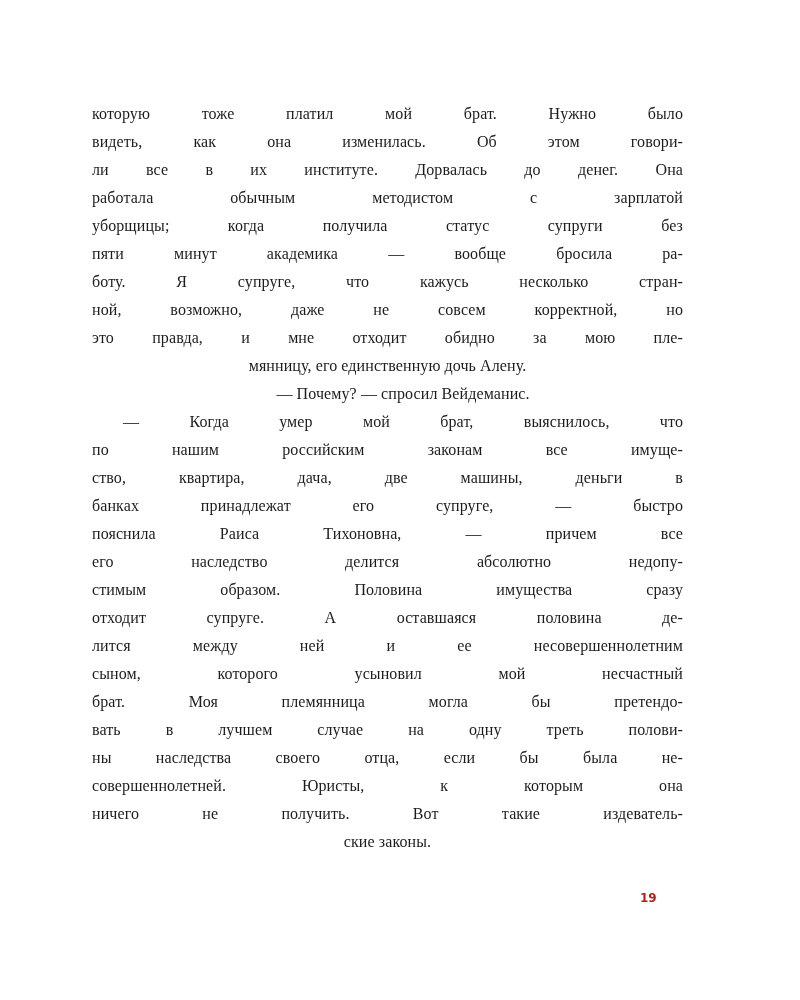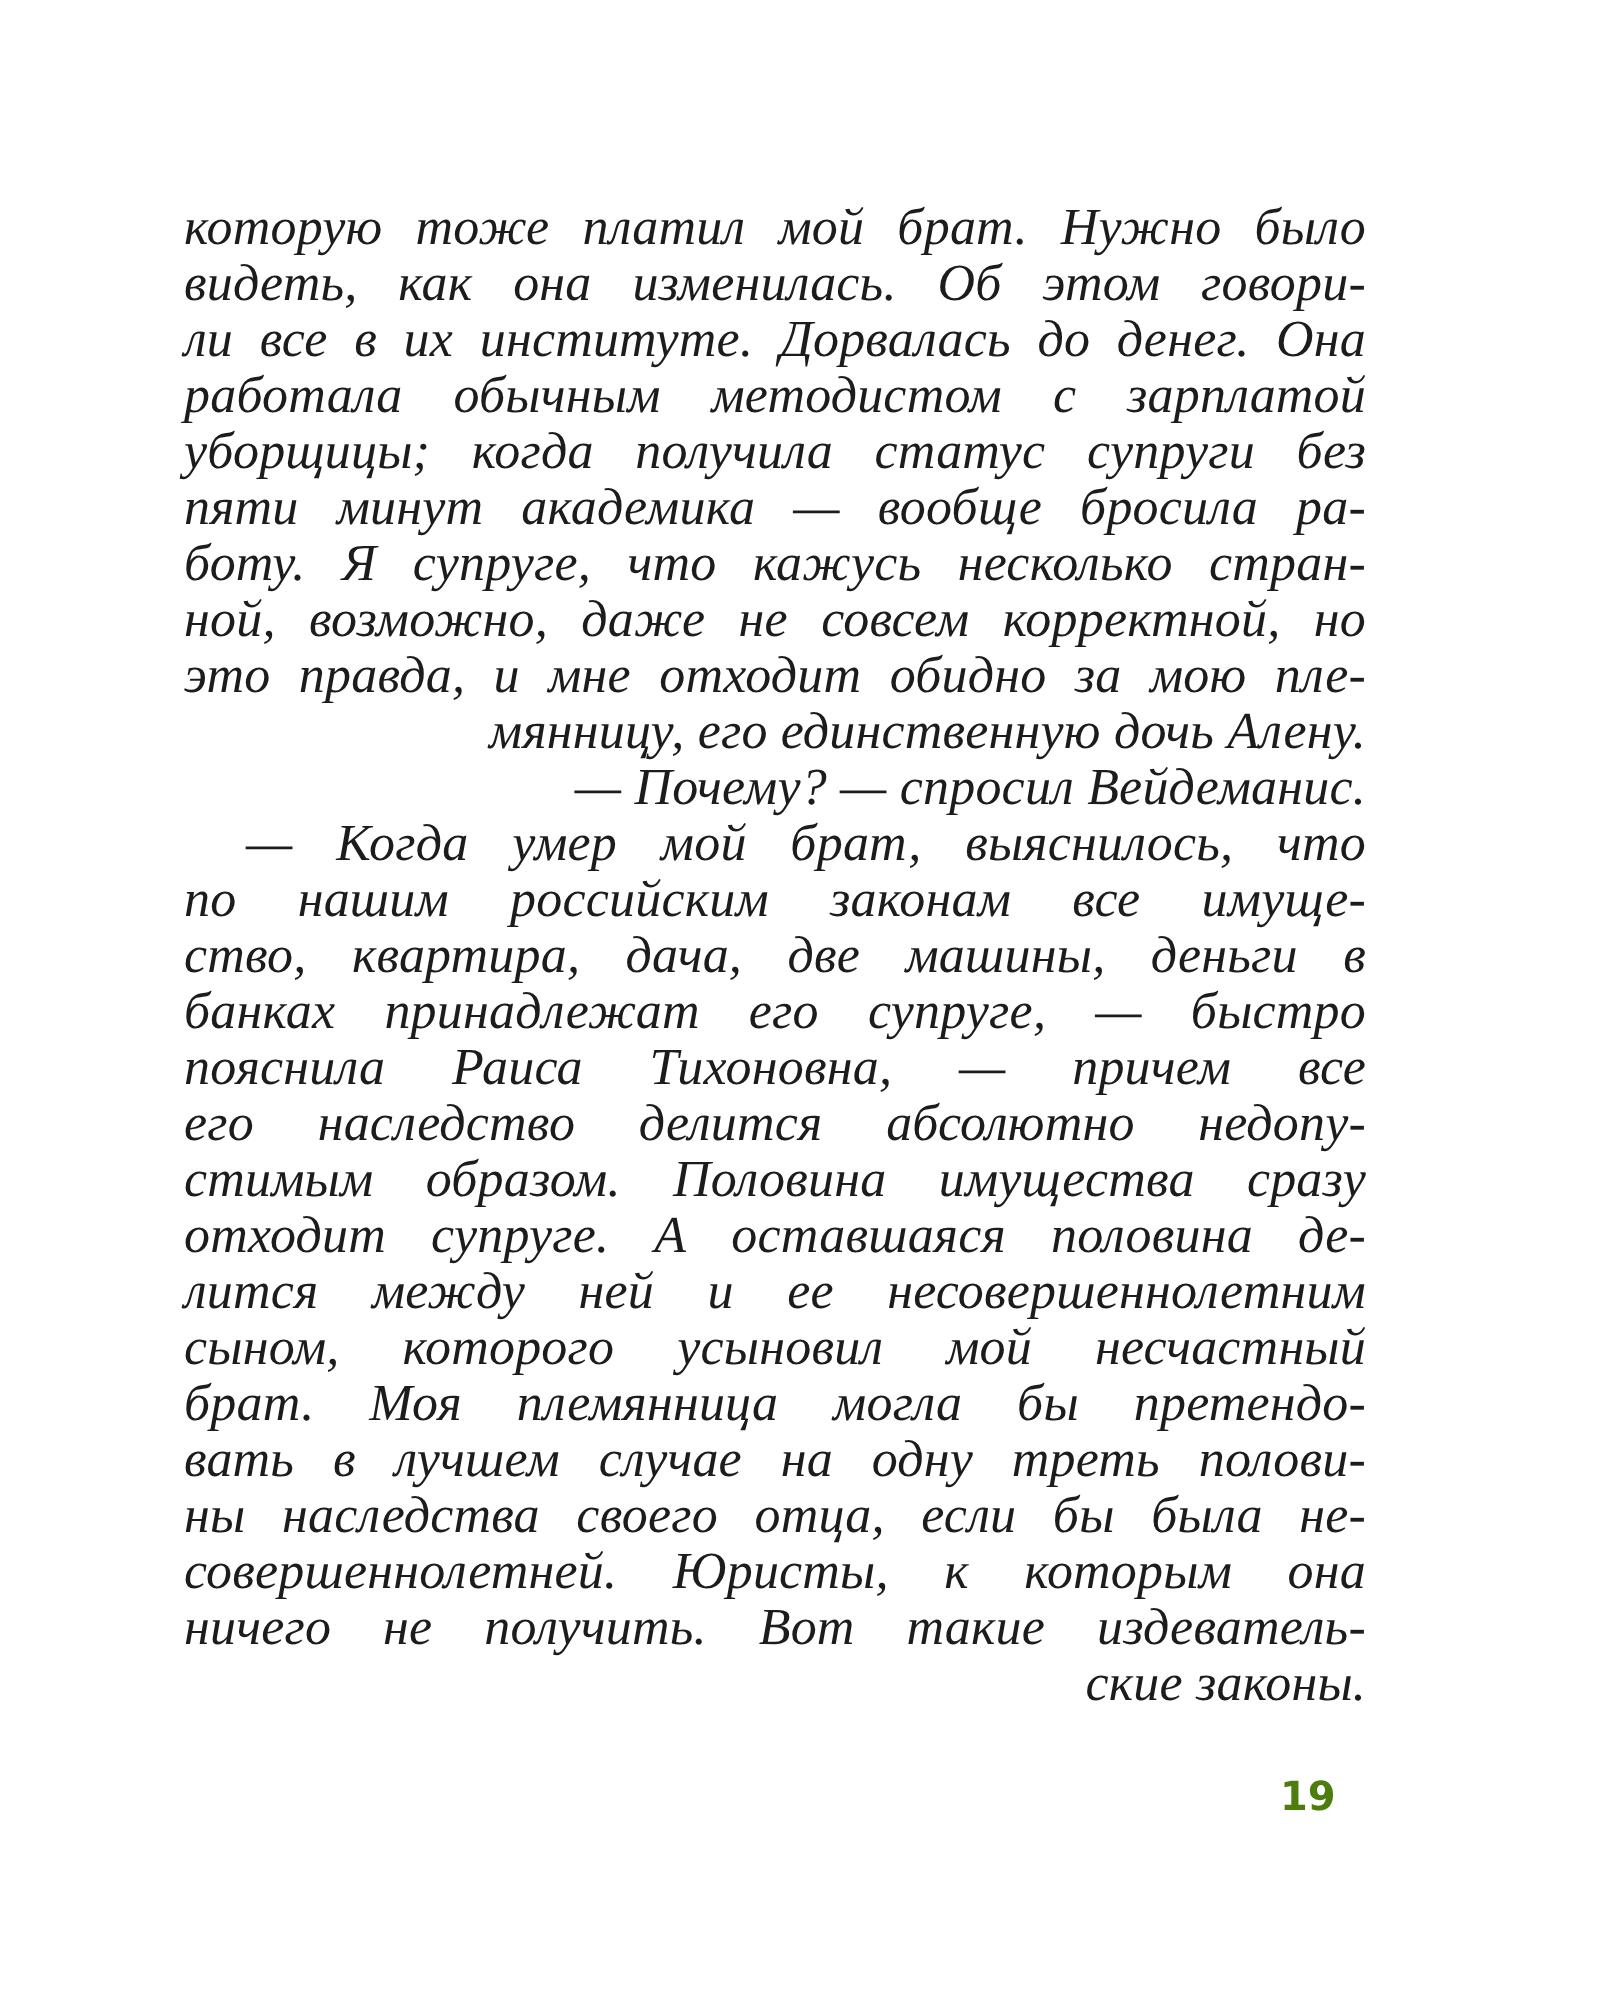--- a/index.html
+++ b/index.html
@@ -14,45 +14,44 @@
     background: #ffffff;
     overflow: hidden;
     font-family: "Liberation Serif", "DejaVu Serif", serif;
     color: #1c1c1c;
   }
   .text-block {
     position: absolute;
     left: 92px;
     top: 100px;
     width: 591px;
-    font-size: 26px;
+    font-size: 16px;
     line-height: 28px;
     letter-spacing: 0.1px;
-    font-style: italic;
   }
   .line {
     white-space: normal;
-    text-align: right;
+    text-align: center;
   }
   .line.just {
     text-align: justify;
     text-align-last: justify;
   }
   .line.indent {
     text-indent: 31px;
   }
   .page-number {
     position: absolute;
     left: 640px;
     top: 886px;
     font-family: "DejaVu Sans", "Liberation Sans", sans-serif;
     font-weight: bold;
-    font-size: 20px;
+    font-size: 12px;
     line-height: 24px;
-    color: #4d7c0f;
+    color: #b91c1c;
   }
 </style>
 </head>
 <body>
 
 <div class="page">
   <div class="text-block">
       <div class="line just">которую тоже платил мой брат. Нужно было</div>
       <div class="line just">видеть, как она изменилась. Об этом говори-</div>
       <div class="line just">ли все в их институте. Дорвалась до денег. Она</div>

